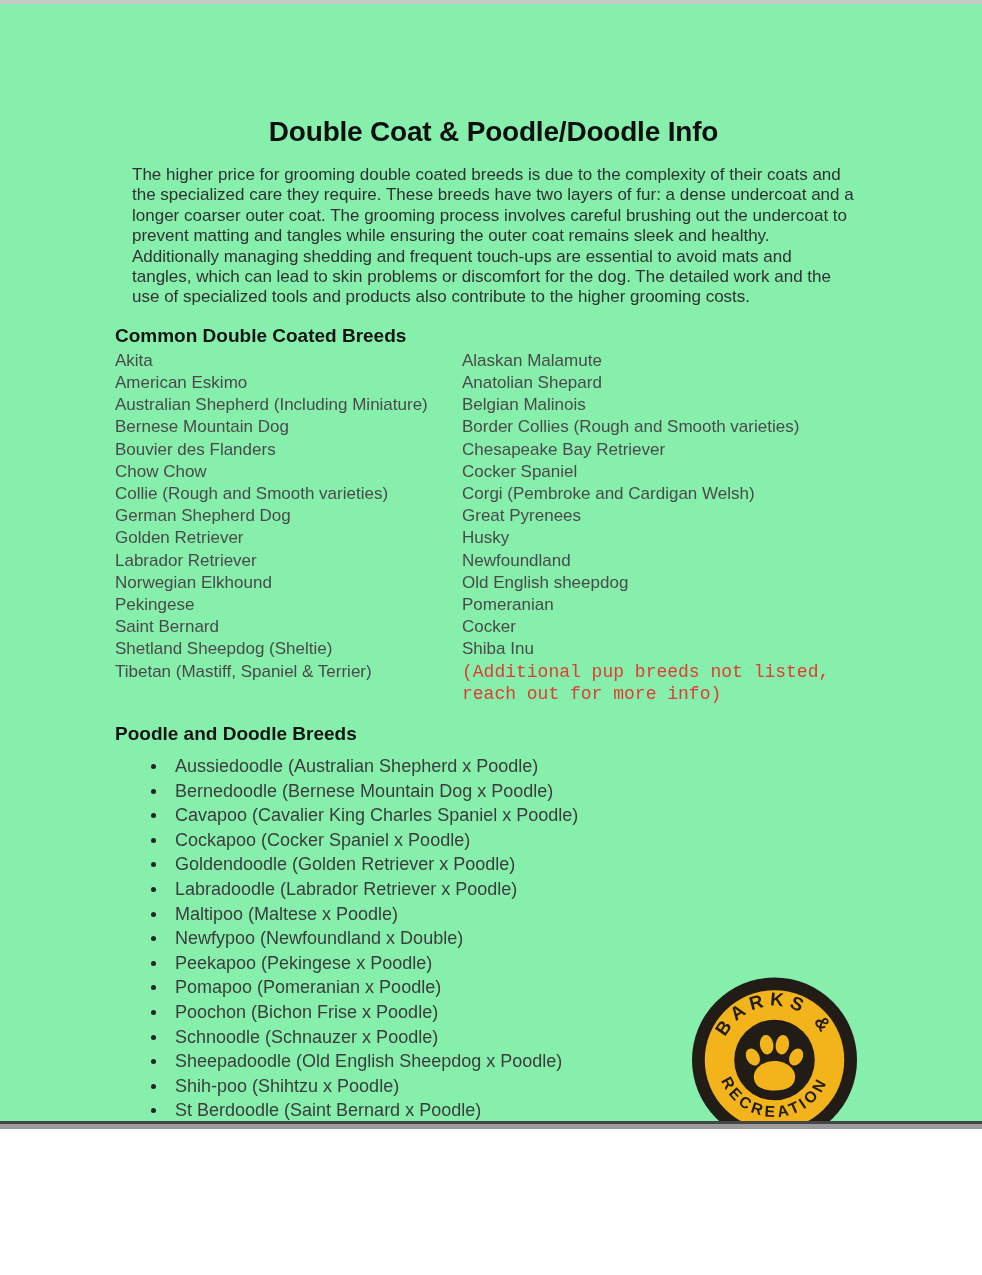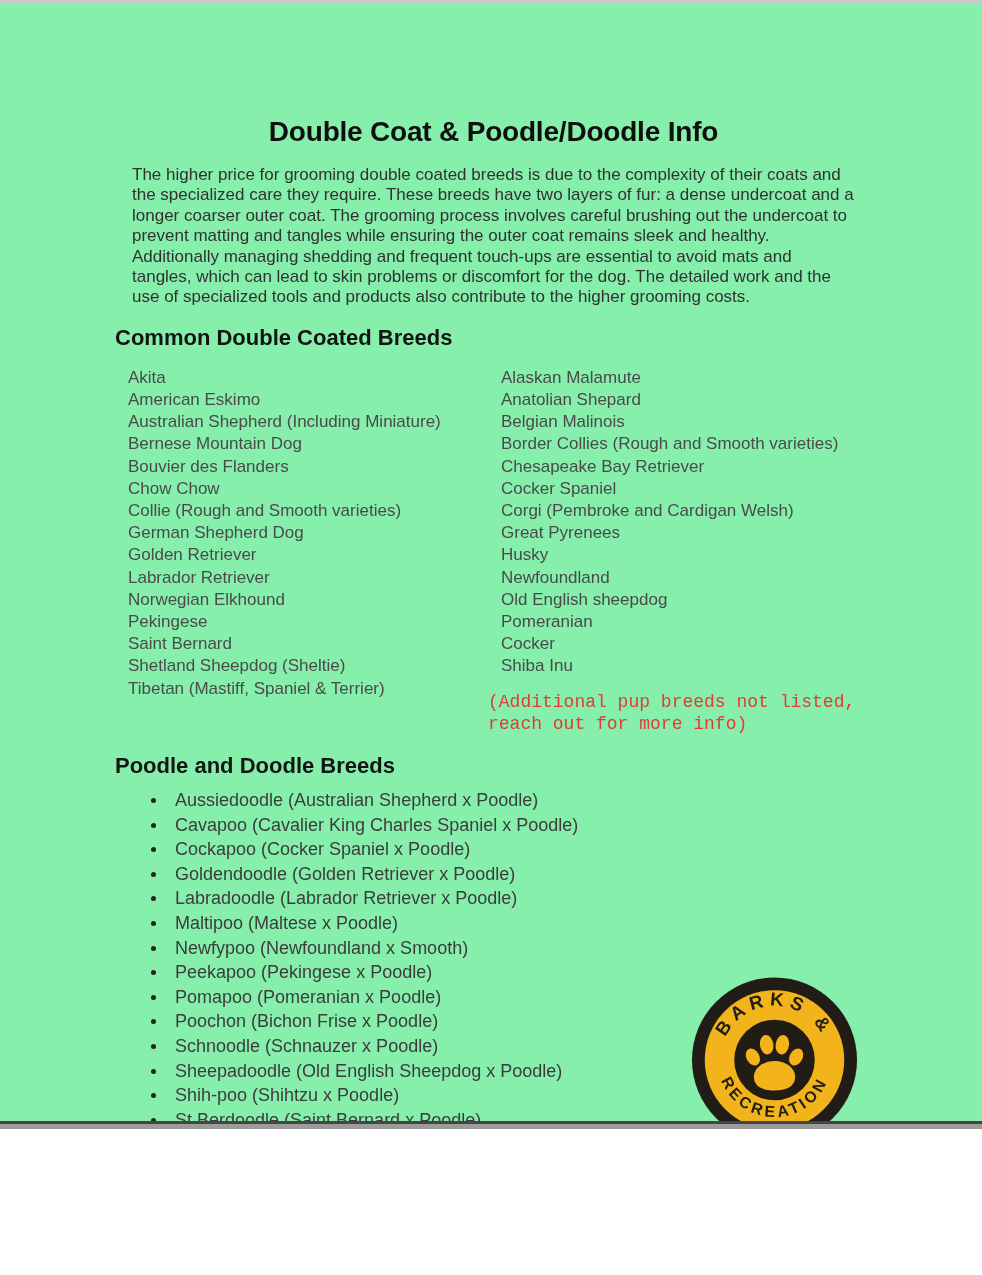--- a/index.html
+++ b/index.html
@@ -34,28 +34,28 @@
   }
   .intro {
     margin: 17px;
     font-size: 17px;
     line-height: 20.4px;
     color: #313131;
     white-space: pre-line;
   }
   .section-heading {
     margin: 15px 0 3px 0;
-    font-size: 22px;
+    font-size: 19px;
     font-weight: 700;
     color: #141414;
   }
   .columns { display: flex; }
   .col-left { width: 347px; flex: 0 0 347px; }
   .col-right { flex: 1; }
-  ul.plain { list-style: none; margin: 13px; padding: 0; }
+  ul.plain { list-style: none; margin: 0; padding: 0; }
   .breed-item {
     font-size: 17px;
     line-height: 22.2px;
     color: #4a4a4a;
   }
   .note {
     font-size: 18px;
     line-height: 22.2px;
     color: var(--red, #e13c34);
     font-family: Liberation Mono, monospace;
@@ -177,32 +177,33 @@
         <div class="note">(Additional pup breeds not listed, reach out for more info)</div>
       </div>
     </div>
 
     <h2 class="section-heading doodle-heading">Poodle and Doodle Breeds</h2>
 
     <ul class="bullets">
 
         <li class="doodle-item">Aussiedoodle (Australian Shepherd x Poodle)</li>
 
+        <li class="doodle-item">Bernedoodle (Bernese Mountain Dog x Poodle)</li>
 
         <li class="doodle-item">Cavapoo (Cavalier King Charles Spaniel x Poodle)</li>
 
         <li class="doodle-item">Cockapoo (Cocker Spaniel x Poodle)</li>
 
         <li class="doodle-item">Goldendoodle (Golden Retriever x Poodle)</li>
 
         <li class="doodle-item">Labradoodle (Labrador Retriever x Poodle)</li>
 
         <li class="doodle-item">Maltipoo (Maltese x Poodle)</li>
 
-        <li class="doodle-item">Newfypoo (Newfoundland x Smooth)</li>
+        <li class="doodle-item">Newfypoo (Newfoundland x Double)</li>
 
         <li class="doodle-item">Peekapoo (Pekingese x Poodle)</li>
 
         <li class="doodle-item">Pomapoo (Pomeranian x Poodle)</li>
 
         <li class="doodle-item">Poochon (Bichon Frise x Poodle)</li>
 
         <li class="doodle-item">Schnoodle (Schnauzer x Poodle)</li>
 
         <li class="doodle-item">Sheepadoodle (Old English Sheepdog x Poodle)</li>

